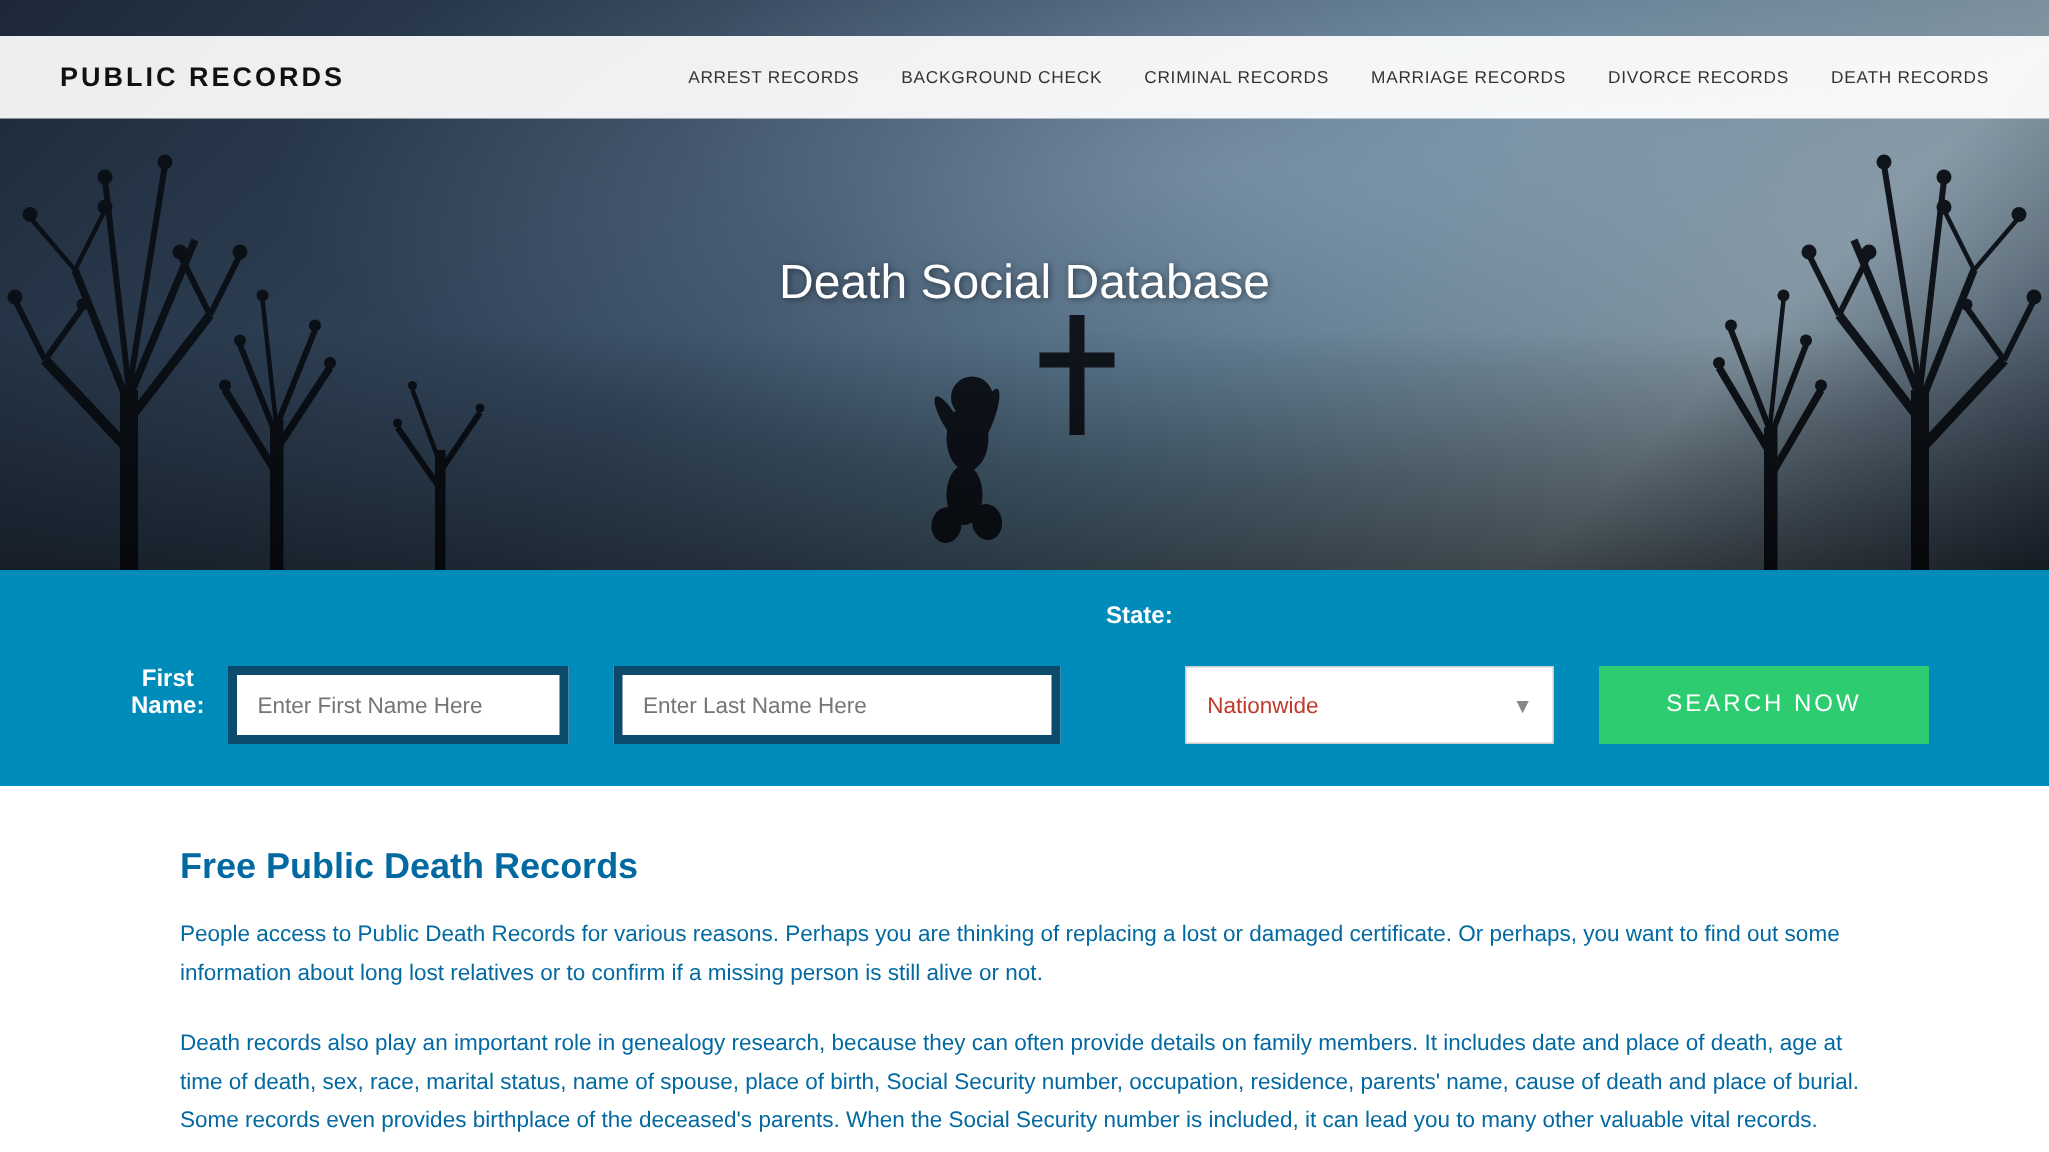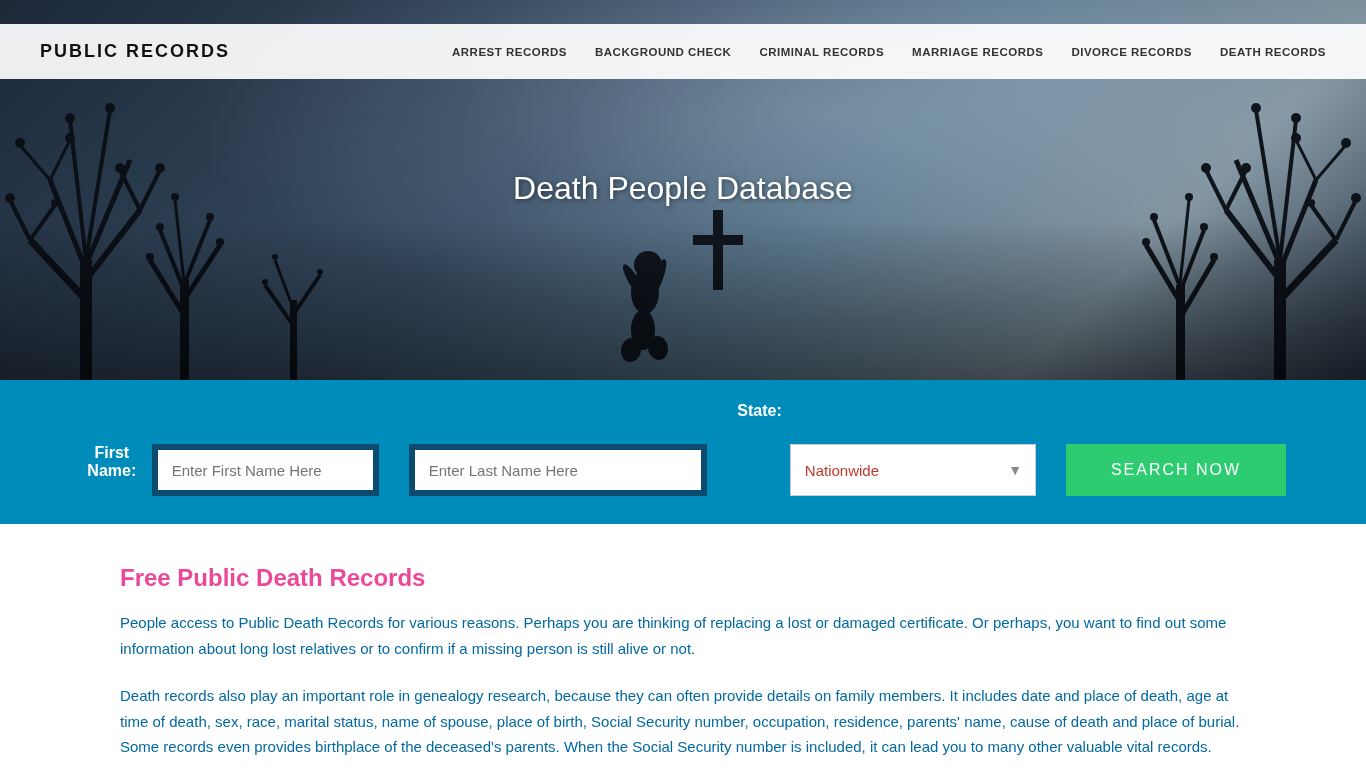--- a/index.html
+++ b/index.html
@@ -26,21 +26,21 @@
       flex-shrink: 0;
     }
     nav {
       margin-left: auto;
       display: flex;
       gap: 28px;
       align-items: center;
     }
     nav a {
       font-size: 11.5px;
-      font-weight: 700;
+      font-weight: 400;
       letter-spacing: 0.5px;
       color: #333;
       text-decoration: none;
       text-transform: uppercase;
       white-space: nowrap;
     }
 
     
     .hero {
       position: relative;
@@ -189,21 +189,21 @@
 
     
     .content {
       max-width: 1366px;
       padding: 40px 120px 40px 120px;
       background: #fff;
     }
     .content-title {
       font-size: 24px;
       font-weight: 900;
-      color: #ec4899;
+      color: #0369a1;
       margin-bottom: 18px;
     }
     .content-para {
       font-size: 15px;
       line-height: 1.7;
       color: #0369a1;
       margin-bottom: 22px;
     }
   </style>
 </head>
@@ -327,21 +327,21 @@
       <ellipse cx="115" cy="98" rx="5" ry="20" transform="rotate(20 115 98)"></ellipse>
 
       <ellipse cx="100" cy="150" rx="12" ry="20"></ellipse>
       <ellipse cx="115" cy="168" rx="10" ry="12" transform="rotate(-10 115 168)"></ellipse>
       <ellipse cx="88" cy="170" rx="10" ry="12" transform="rotate(10 88 170)"></ellipse>
     </g>
   </svg>
 
   <div class="hero-silhouette"></div>
   <div class="hero-title-wrap">
-    <h1 class="hero-title">Death People Database</h1>
+    <h1 class="hero-title">Death Social Database</h1>
   </div>
 </div>
 
 <div class="search-bar">
   <div class="search-field">
     <label class="field-label">First Name:</label>
     <input class="field-input" type="text" placeholder="Enter First Name Here" style="">
   </div>
   <div class="search-field">
     <input class="field-input" type="text" placeholder="Enter Last Name Here" style="">

